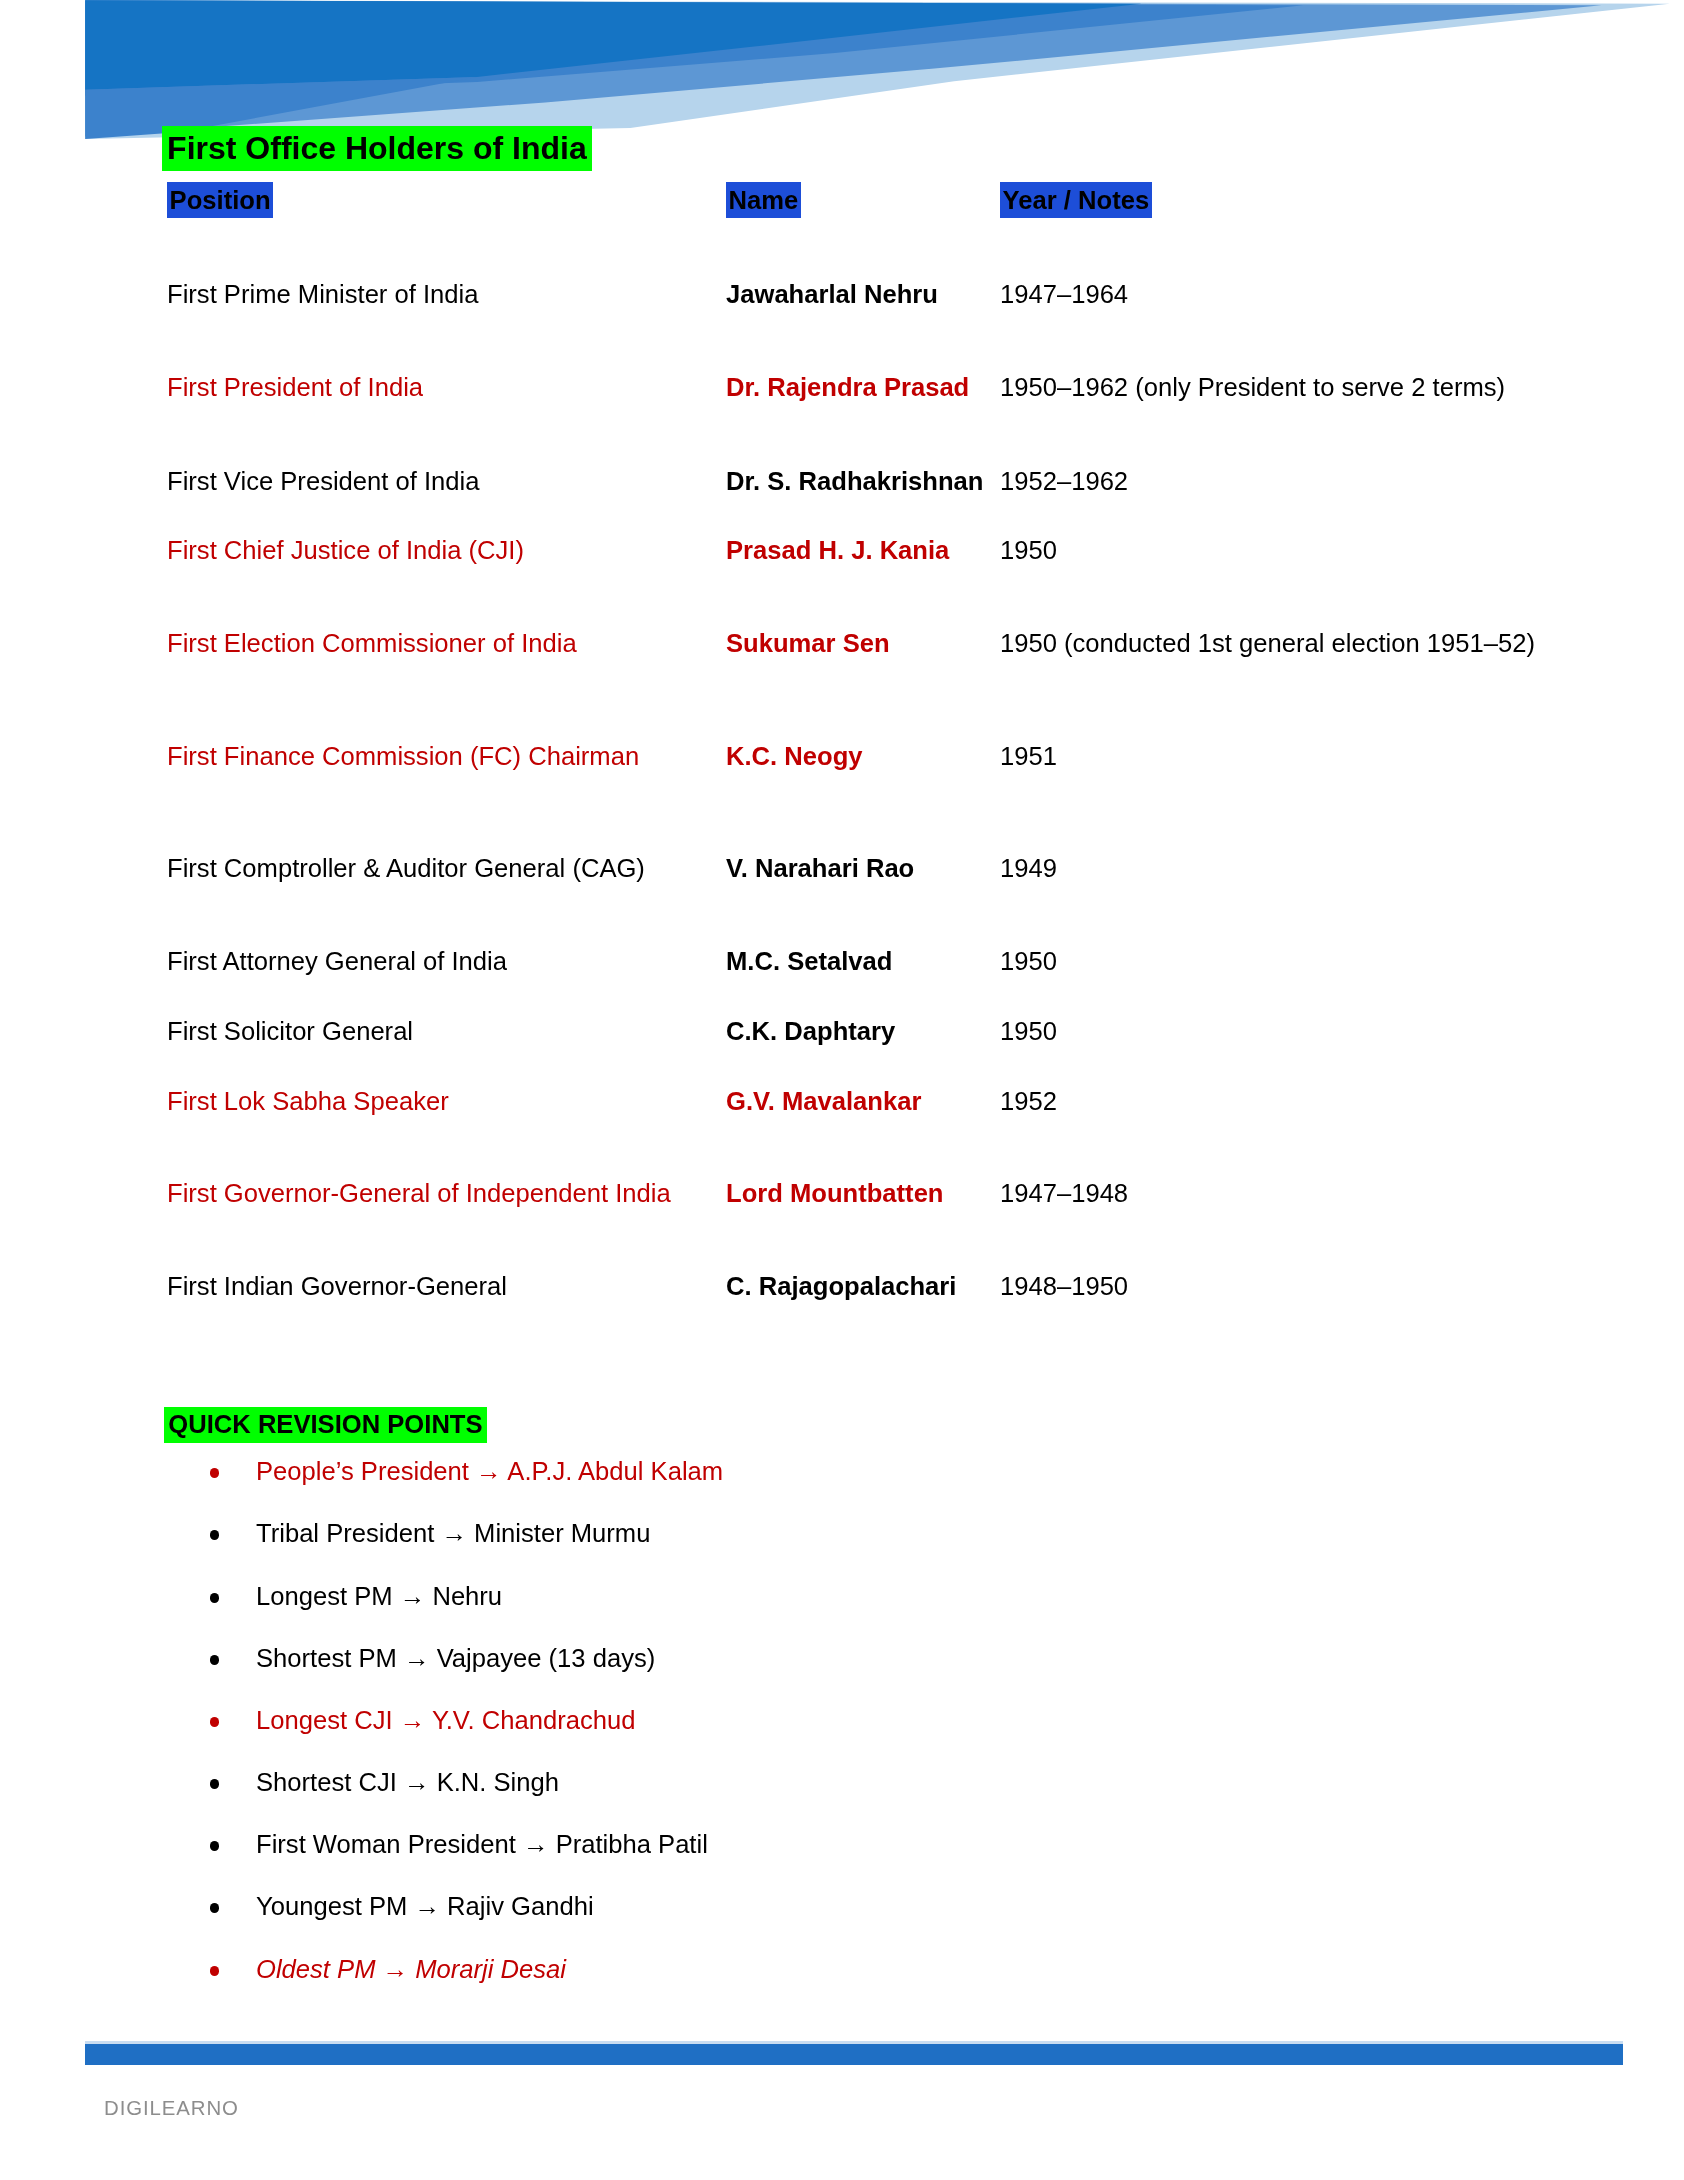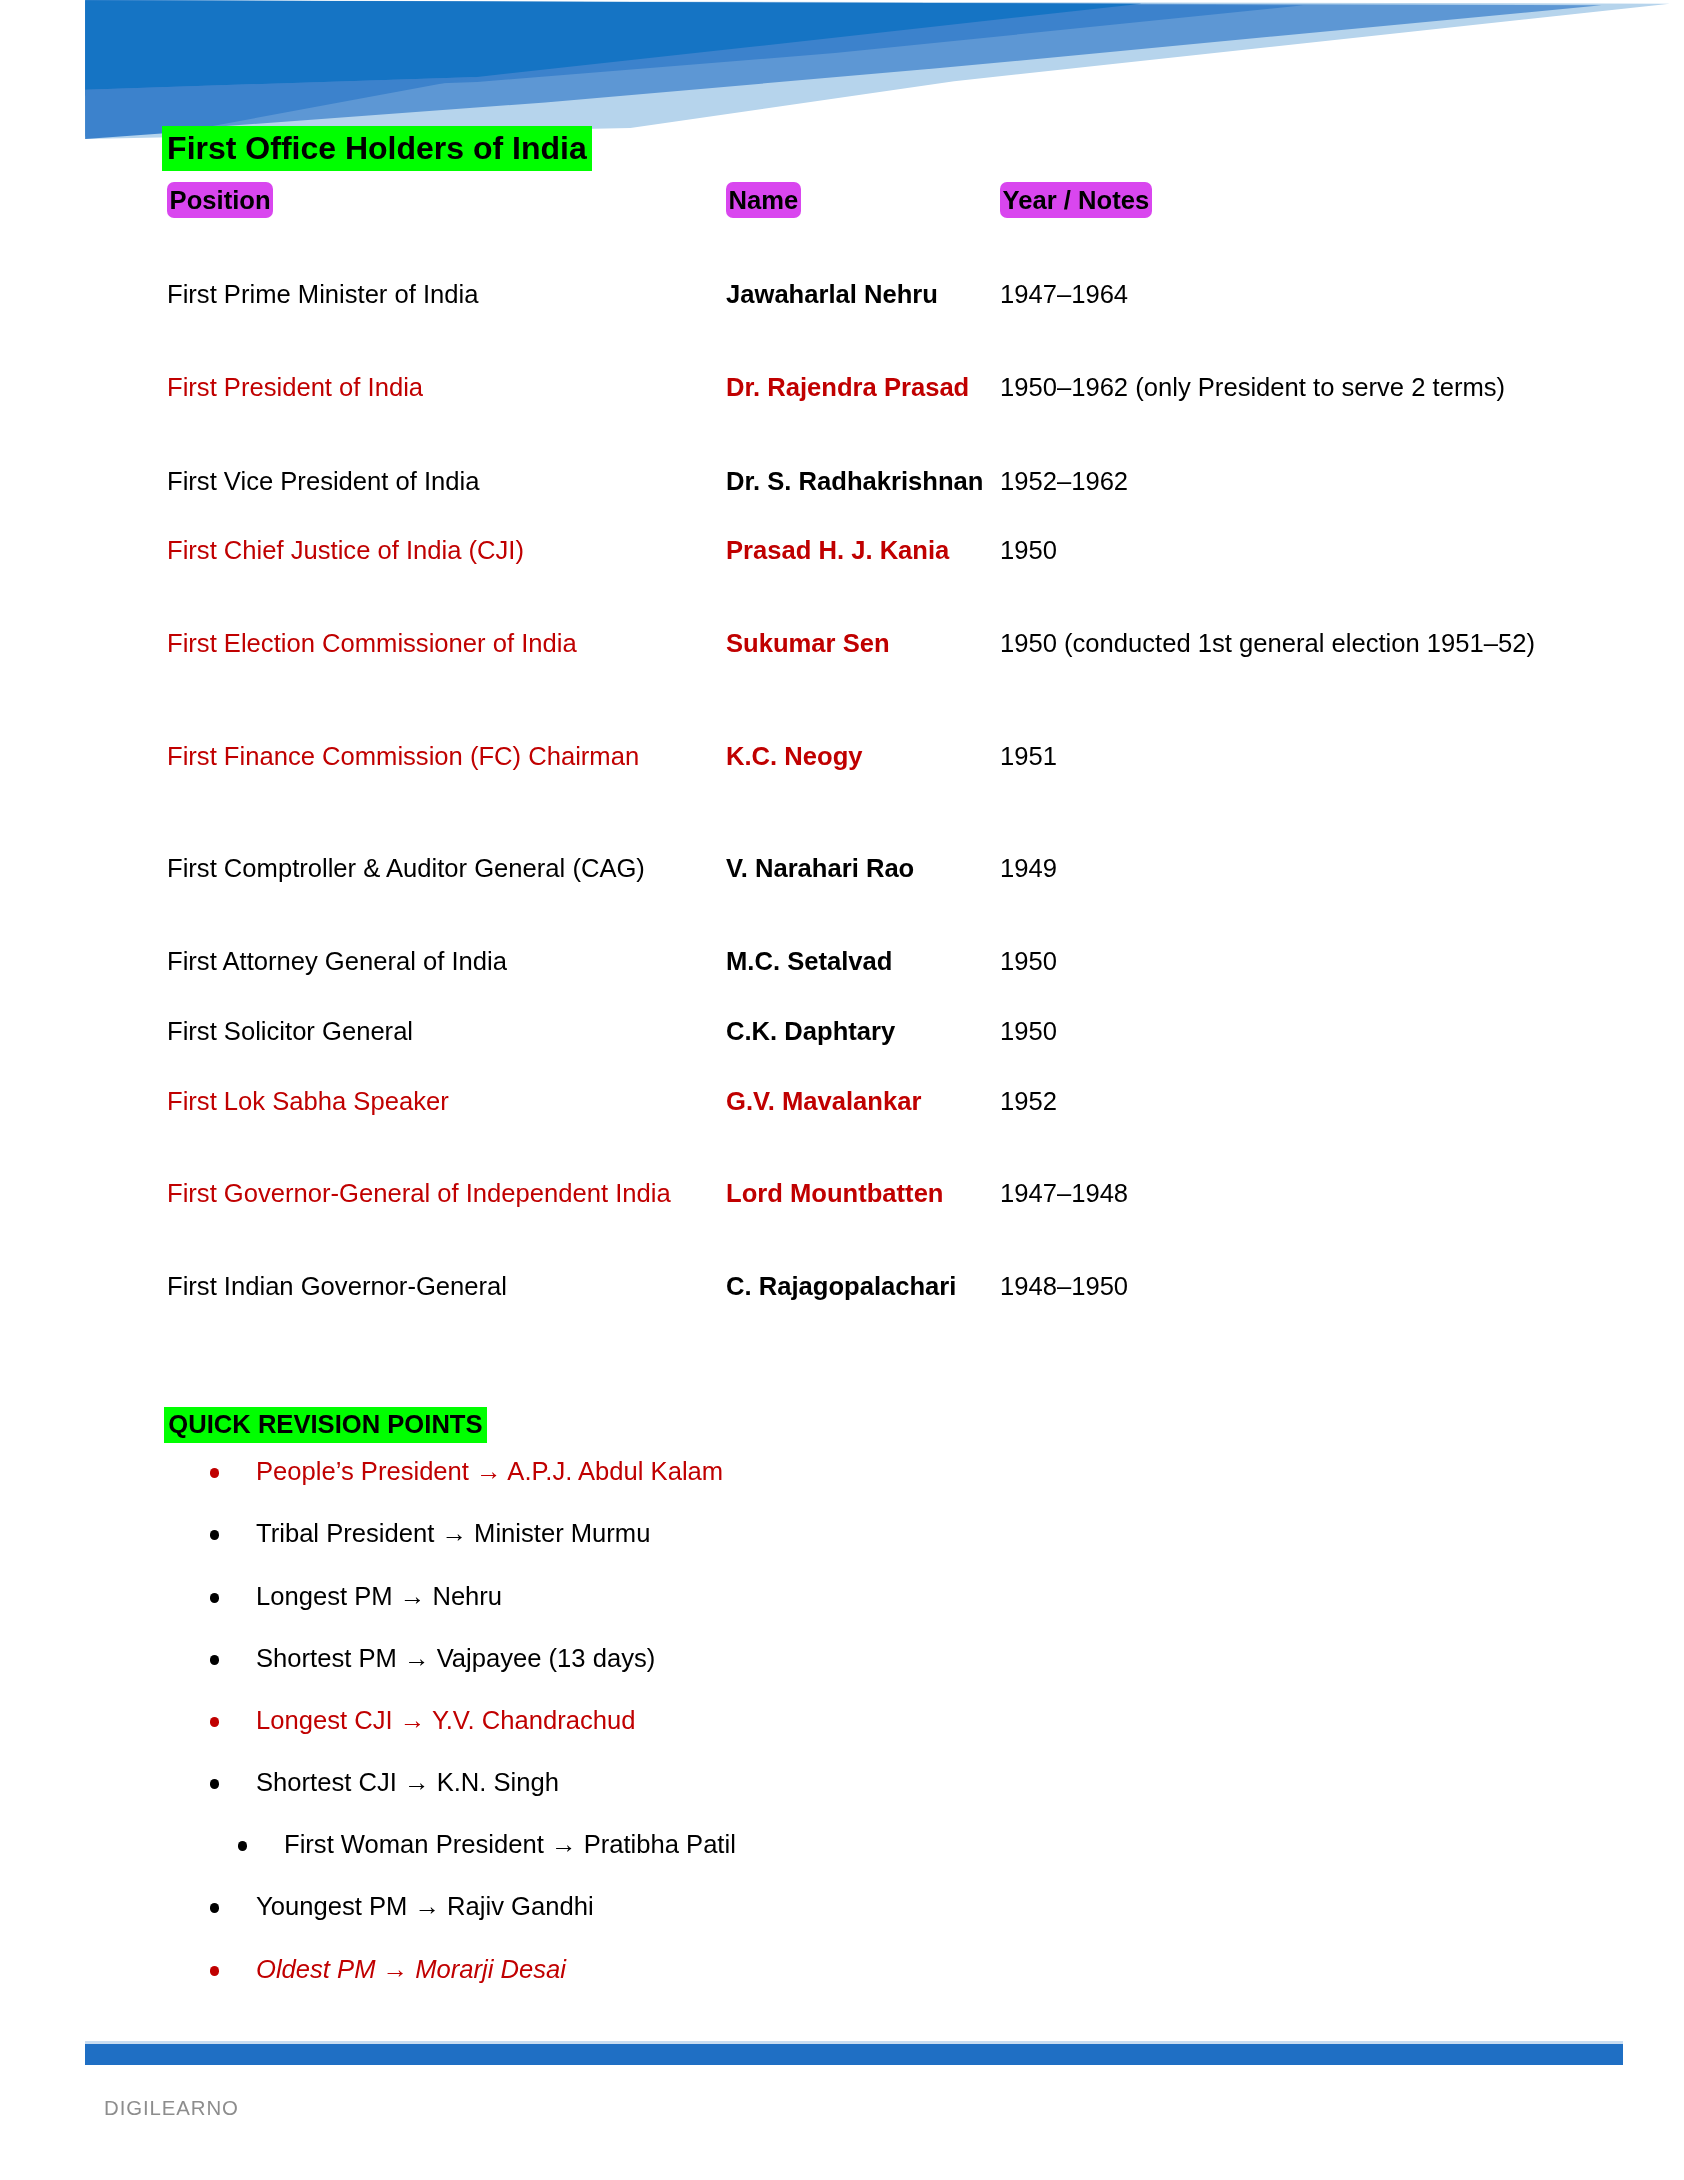--- a/index.html
+++ b/index.html
@@ -68,24 +68,23 @@
     line-height: 37px;
     color: #000000;
     white-space: nowrap;
   }
   .c-pos  { left: 167px; }
   .c-name { left: 726px; font-weight: bold; }
   .c-year { left: 1000px; }
 
   .hdr .cell {
     font-weight: bold;
-    background: #d946ef;
+    background: #1d4ed8;
     padding: 0 2.6px;
     line-height: 36px;
-    border-radius: 7px;
   }
   .hdr .c-name { font-weight: bold; }
 
   .row-red .c-pos,
   .row-red .c-name {
     color: #c00000;
   }
 
   
   #qr-heading {
@@ -297,21 +296,21 @@
     <li class="bullet-item bullet-red" style="top:1702px;">
       <span class="bullet-dot"></span>
       <span class="bullet-text">Longest CJI → Y.V. Chandrachud</span>
     </li>
 
     <li class="bullet-item" style="top:1764px;">
       <span class="bullet-dot"></span>
       <span class="bullet-text">Shortest CJI → K.N. Singh</span>
     </li>
 
-    <li class="bullet-item" style="top:1826px;margin-left:28px;">
+    <li class="bullet-item" style="top:1826px;">
       <span class="bullet-dot"></span>
       <span class="bullet-text">First Woman President → Pratibha Patil</span>
     </li>
 
     <li class="bullet-item" style="top:1888px;">
       <span class="bullet-dot"></span>
       <span class="bullet-text">Youngest PM → Rajiv Gandhi</span>
     </li>
 
     <li class="bullet-item bullet-red" style="top:1951px;font-style:italic;">

